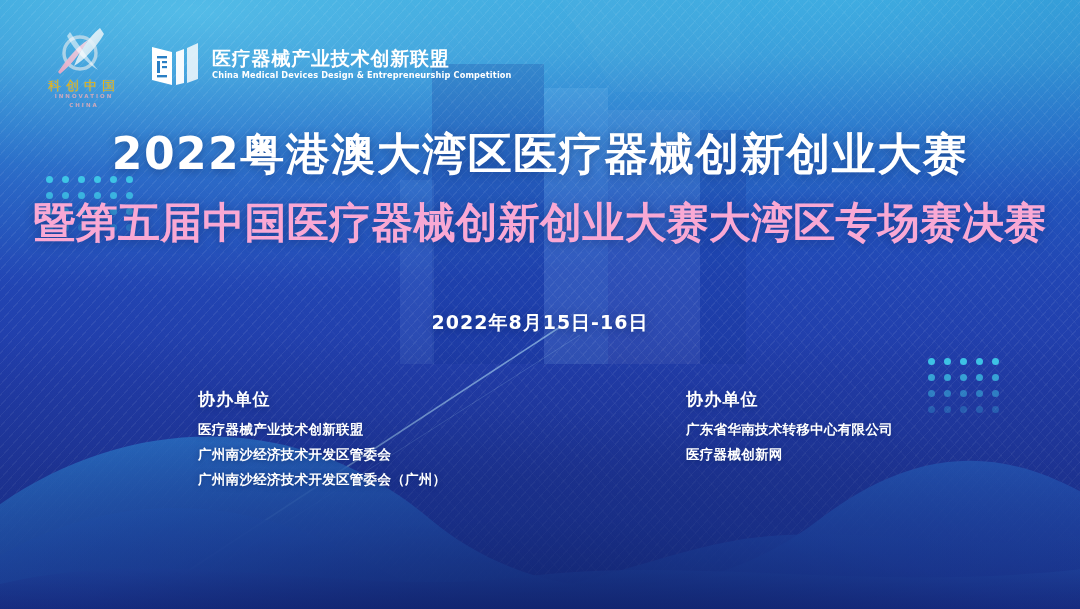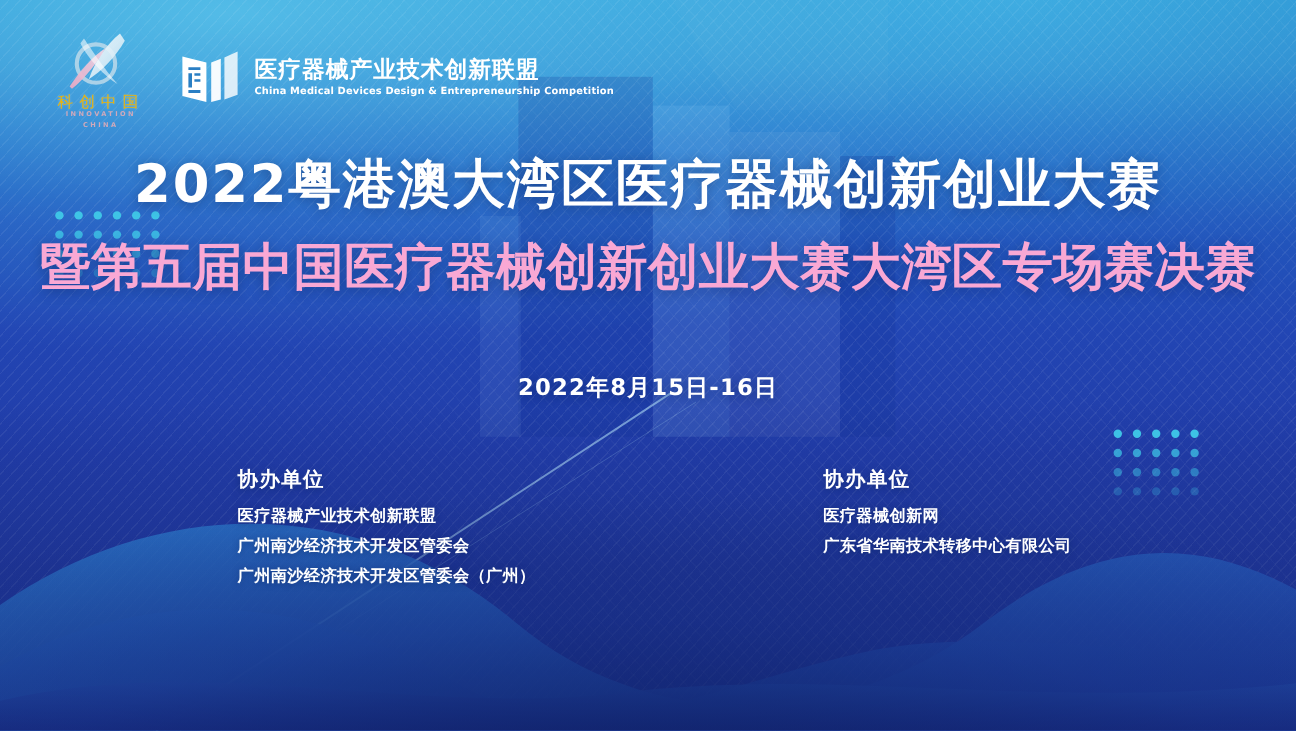--- a/index.html
+++ b/index.html
@@ -353,19 +353,19 @@
 
     <div class="org left">
       <h3>协办单位</h3>
       <p>医疗器械产业技术创新联盟</p>
       <p>广州南沙经济技术开发区管委会</p>
       <p>广州南沙经济技术开发区管委会（广州）</p>
     </div>
 
     <div class="org right">
       <h3>协办单位</h3>
+      <p>广东省华南技术转移中心有限公司</p>
       <p>医疗器械创新网</p>
-      <p>广东省华南技术转移中心有限公司</p>
     </div>
 
   </div>
 
 </div>
 
 </body></html>

